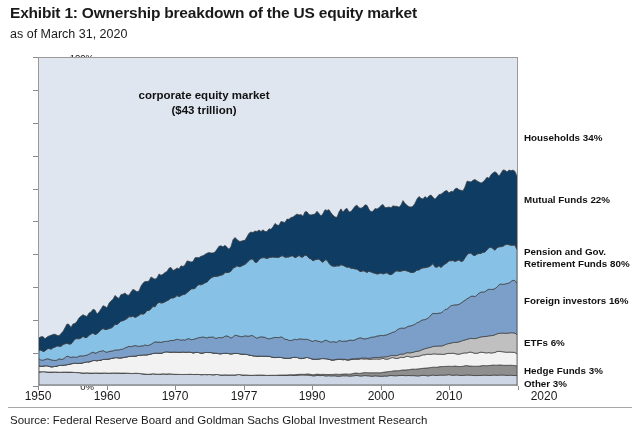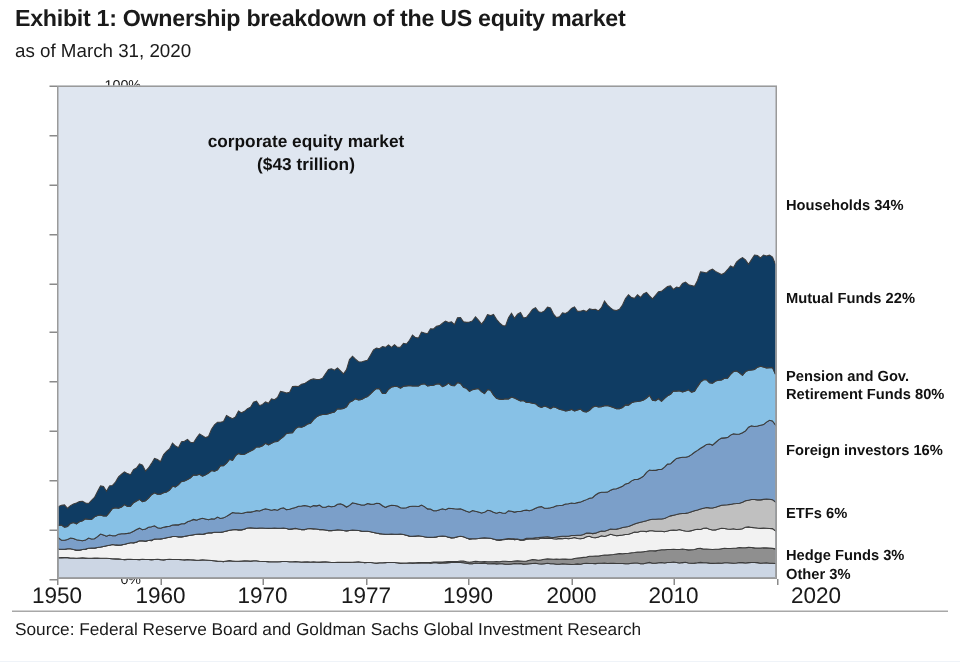--- a/index.html
+++ b/index.html
@@ -39,21 +39,21 @@
   .ytick{
     position:absolute;right:546px;
     font-size:9.5px;text-align:right;
     white-space:nowrap;line-height:1;
   }
   .ytick-mark{
     position:absolute;left:33px;width:5px;height:1px;background:#8a8a8a;
   }
   .xtick{
     position:absolute;top:389px;
-    font-size:15px;text-align:center;white-space:nowrap;
+    font-size:12px;text-align:center;white-space:nowrap;
     transform:translateX(-50%);
   }
   .xtick-mark{
     position:absolute;top:386px;width:1px;height:4px;background:#8a8a8a;
   }
 
   
   #annotation{
     position:absolute;left:104px;top:88px;width:200px;
     text-align:center;font-size:11.5px;font-weight:bold;

